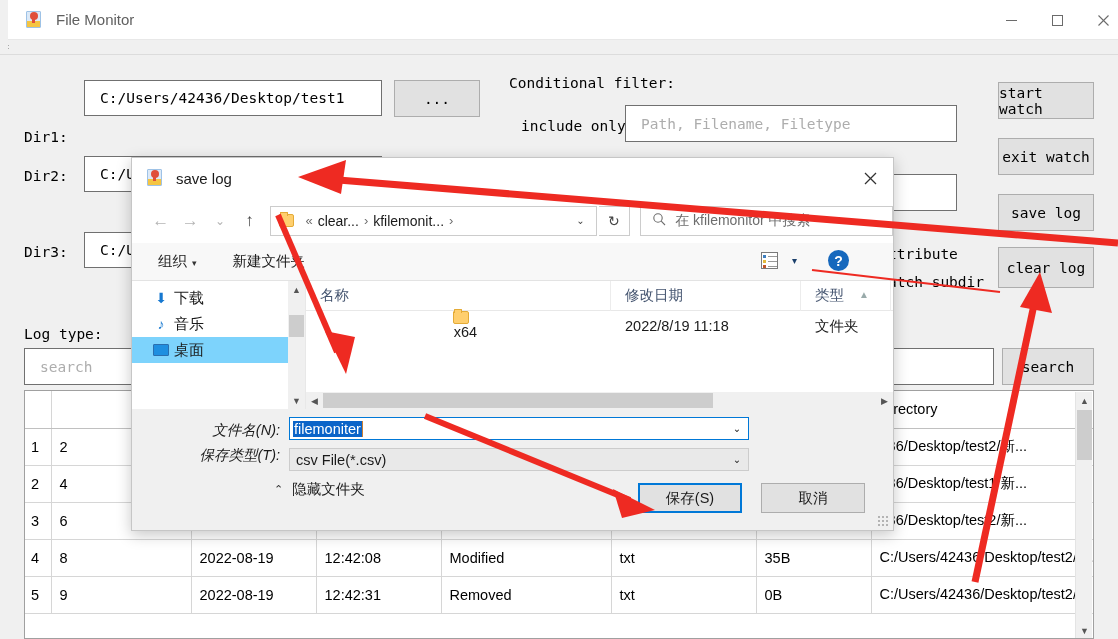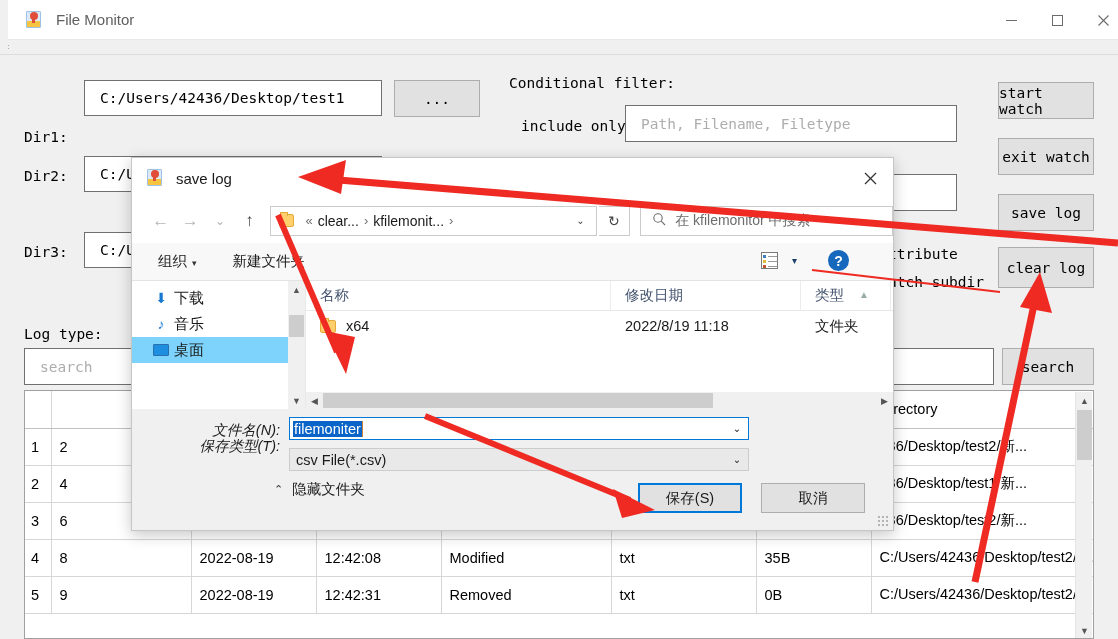--- a/index.html
+++ b/index.html
@@ -361,21 +361,21 @@
   .lh {
     padding-left: 14px; height: 30px; display: flex; align-items: center;
     border-right: 1px solid #ececec;
   }
   .lh.name { width: 305px; }
   .lh.date { width: 190px; }
   .lh.type { width: 90px; }
   .lh-sort { position: absolute; right: 24px; top: 8px; color: #9aa; font-size: 10px; }
   .list-row { height: 30px; display: flex; align-items: center; font-size: 14.5px; color: #1a1a1a; }
   .lr { padding-left: 14px; height: 30px; display: flex; align-items: center; }
-  .lr.name { width: 305px; }
+  .lr.name { width: 305px; flex-direction: column; }
   .lr.date { width: 190px; }
   .lr.type { width: 90px; }
   .row-folder {
     width: 16px; height: 13px; margin-right: 10px; position: relative;
     background: #ffcf6e; border: 1px solid #e4ab37; border-radius: 1px 2px 2px 2px;
   }
   .row-folder:after {
     content: ""; position: absolute; left: 0; top: -3px; width: 6px; height: 3px;
     background: #ffcf6e; border: 1px solid #e4ab37; border-bottom: none; border-radius: 1px 1px 0 0;
   }
@@ -711,21 +711,21 @@
       </div>
     </div>
 
     <div class="dlg-fields">
       <div class="fld-label" style="left:0; top:12px; width:148px;">文件名(N):</div>
       <div class="fld-name">
         <span class="val">filemoniter</span>
         <span class="caret"></span>
         <span class="fld-dd">⌄</span>
       </div>
-      <div class="fld-label" style="left:0; top:28px; width:148px;">保存类型(T):</div>
+      <div class="fld-label" style="left:0; top:37px; width:148px;">保存类型(T):</div>
       <div class="fld-type">
         <span>csv File(*.csv)</span>
         <span class="fld-dd">⌄</span>
       </div>
     </div>
 
     <div class="dlg-footer">
       <div class="hidefolders">
         <span class="chev">⌃</span>
         <span>隐藏文件夹</span>

